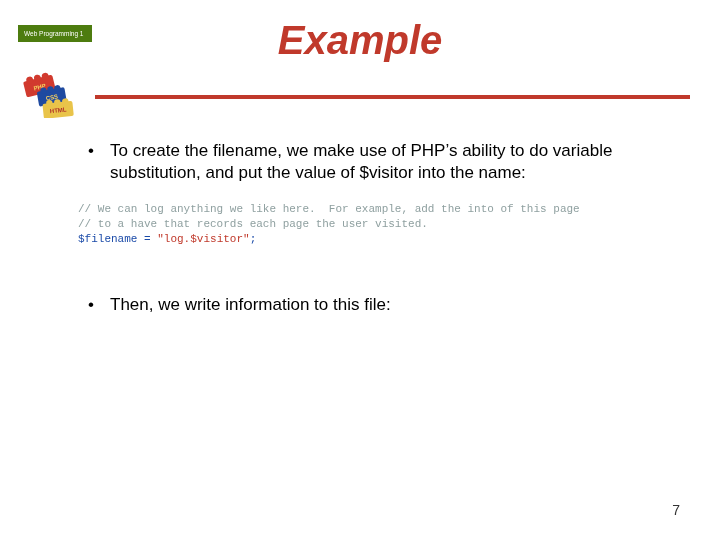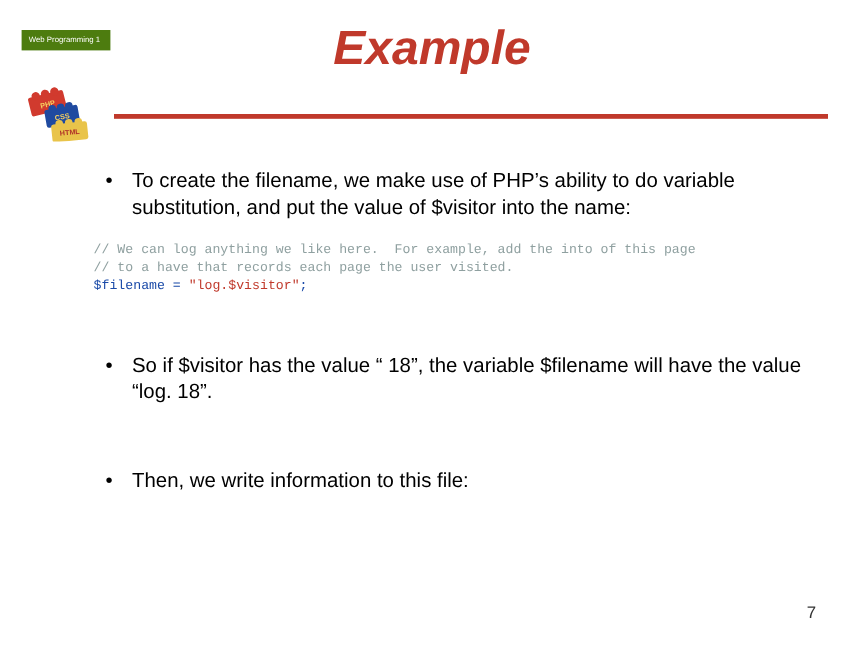--- a/index.html
+++ b/index.html
@@ -124,21 +124,20 @@
       </g>
     </svg>
   </div>
 
   <div class="title">Example</div>
   <div class="hr"></div>
 
   <div class="body">
     <ul class="bullets">
       <li style="margin-bottom:110px;">To create the filename, we make use of PHP’s ability to do variable substitution, and put the value of $visitor into the name:</li>
-      <li>So if $visitor has the value “ 18”, the variable $filename will have the value “log. 18”.</li>
       <li>Then, we write information to this file:</li>
     </ul>
   </div>
 
   <div class="code"><span class="comment">// We can log anything we like here.  For example, add the into of this page</span>
 <span class="comment">// to a have that records each page the user visited.</span>
 <span class="normal">$filename = </span><span class="quote">"log.$visitor"</span><span class="normal">;</span></div>
 
   <div class="pagenum">7</div>
 

